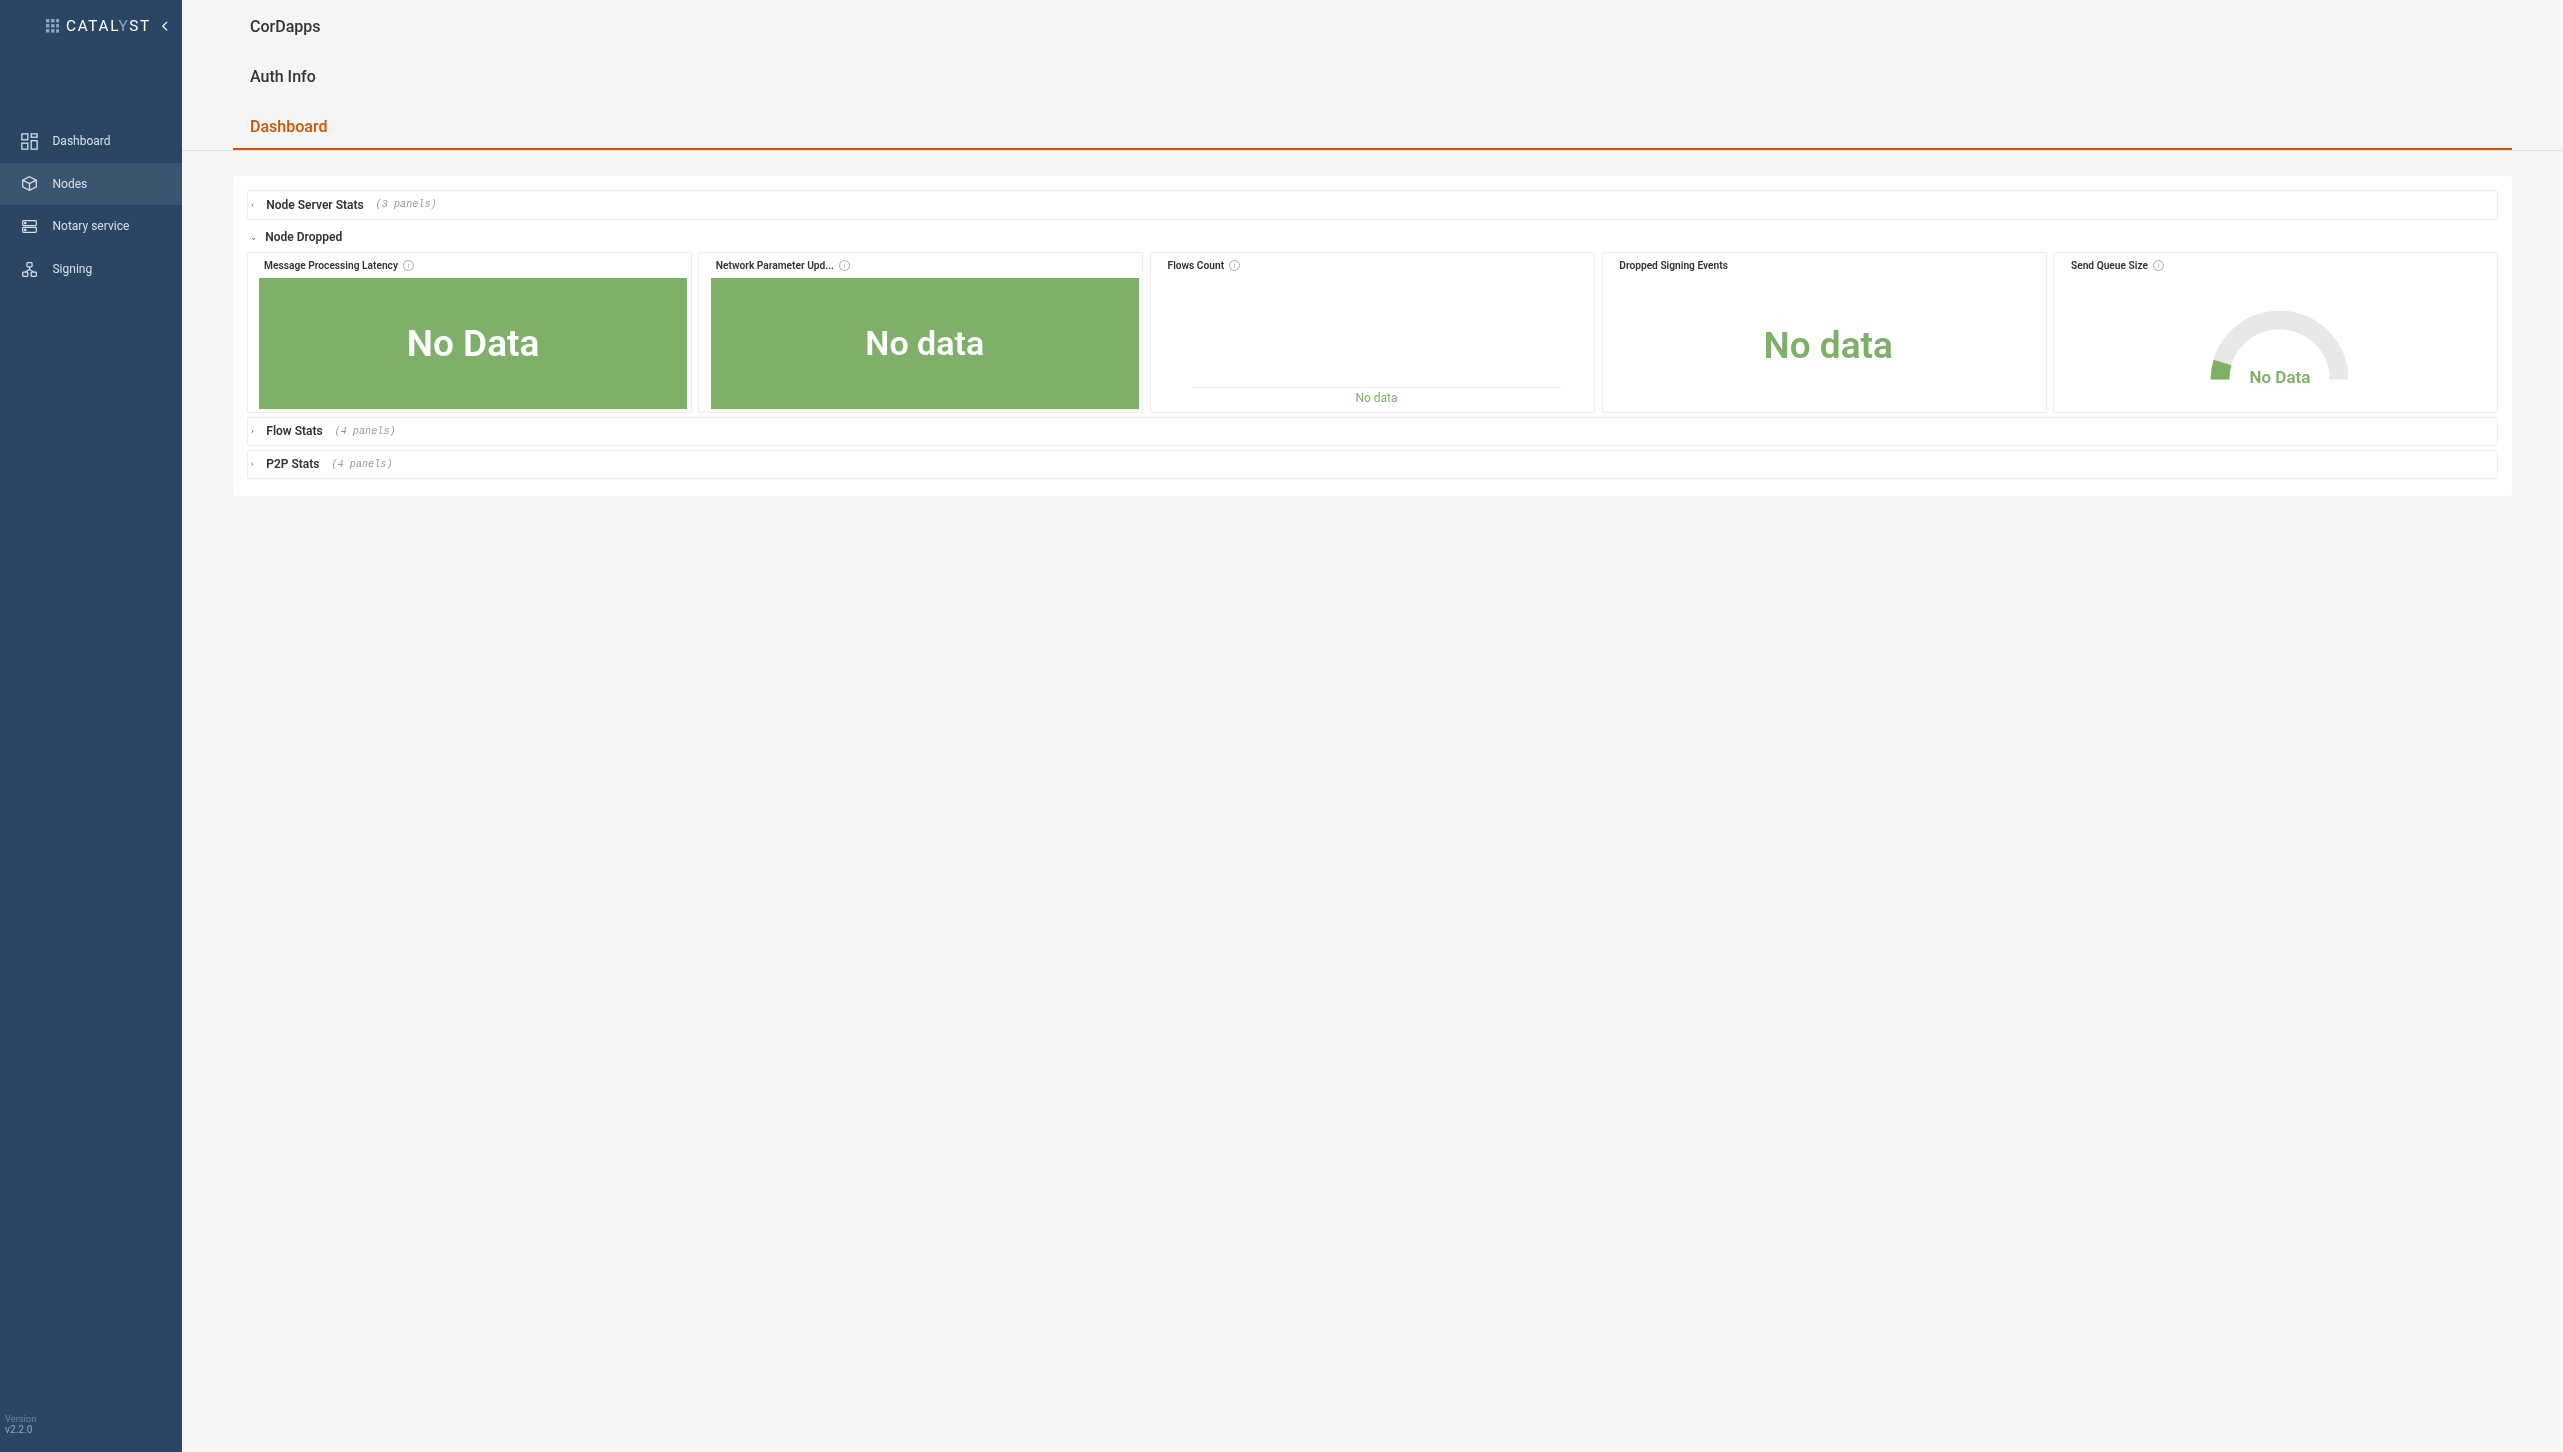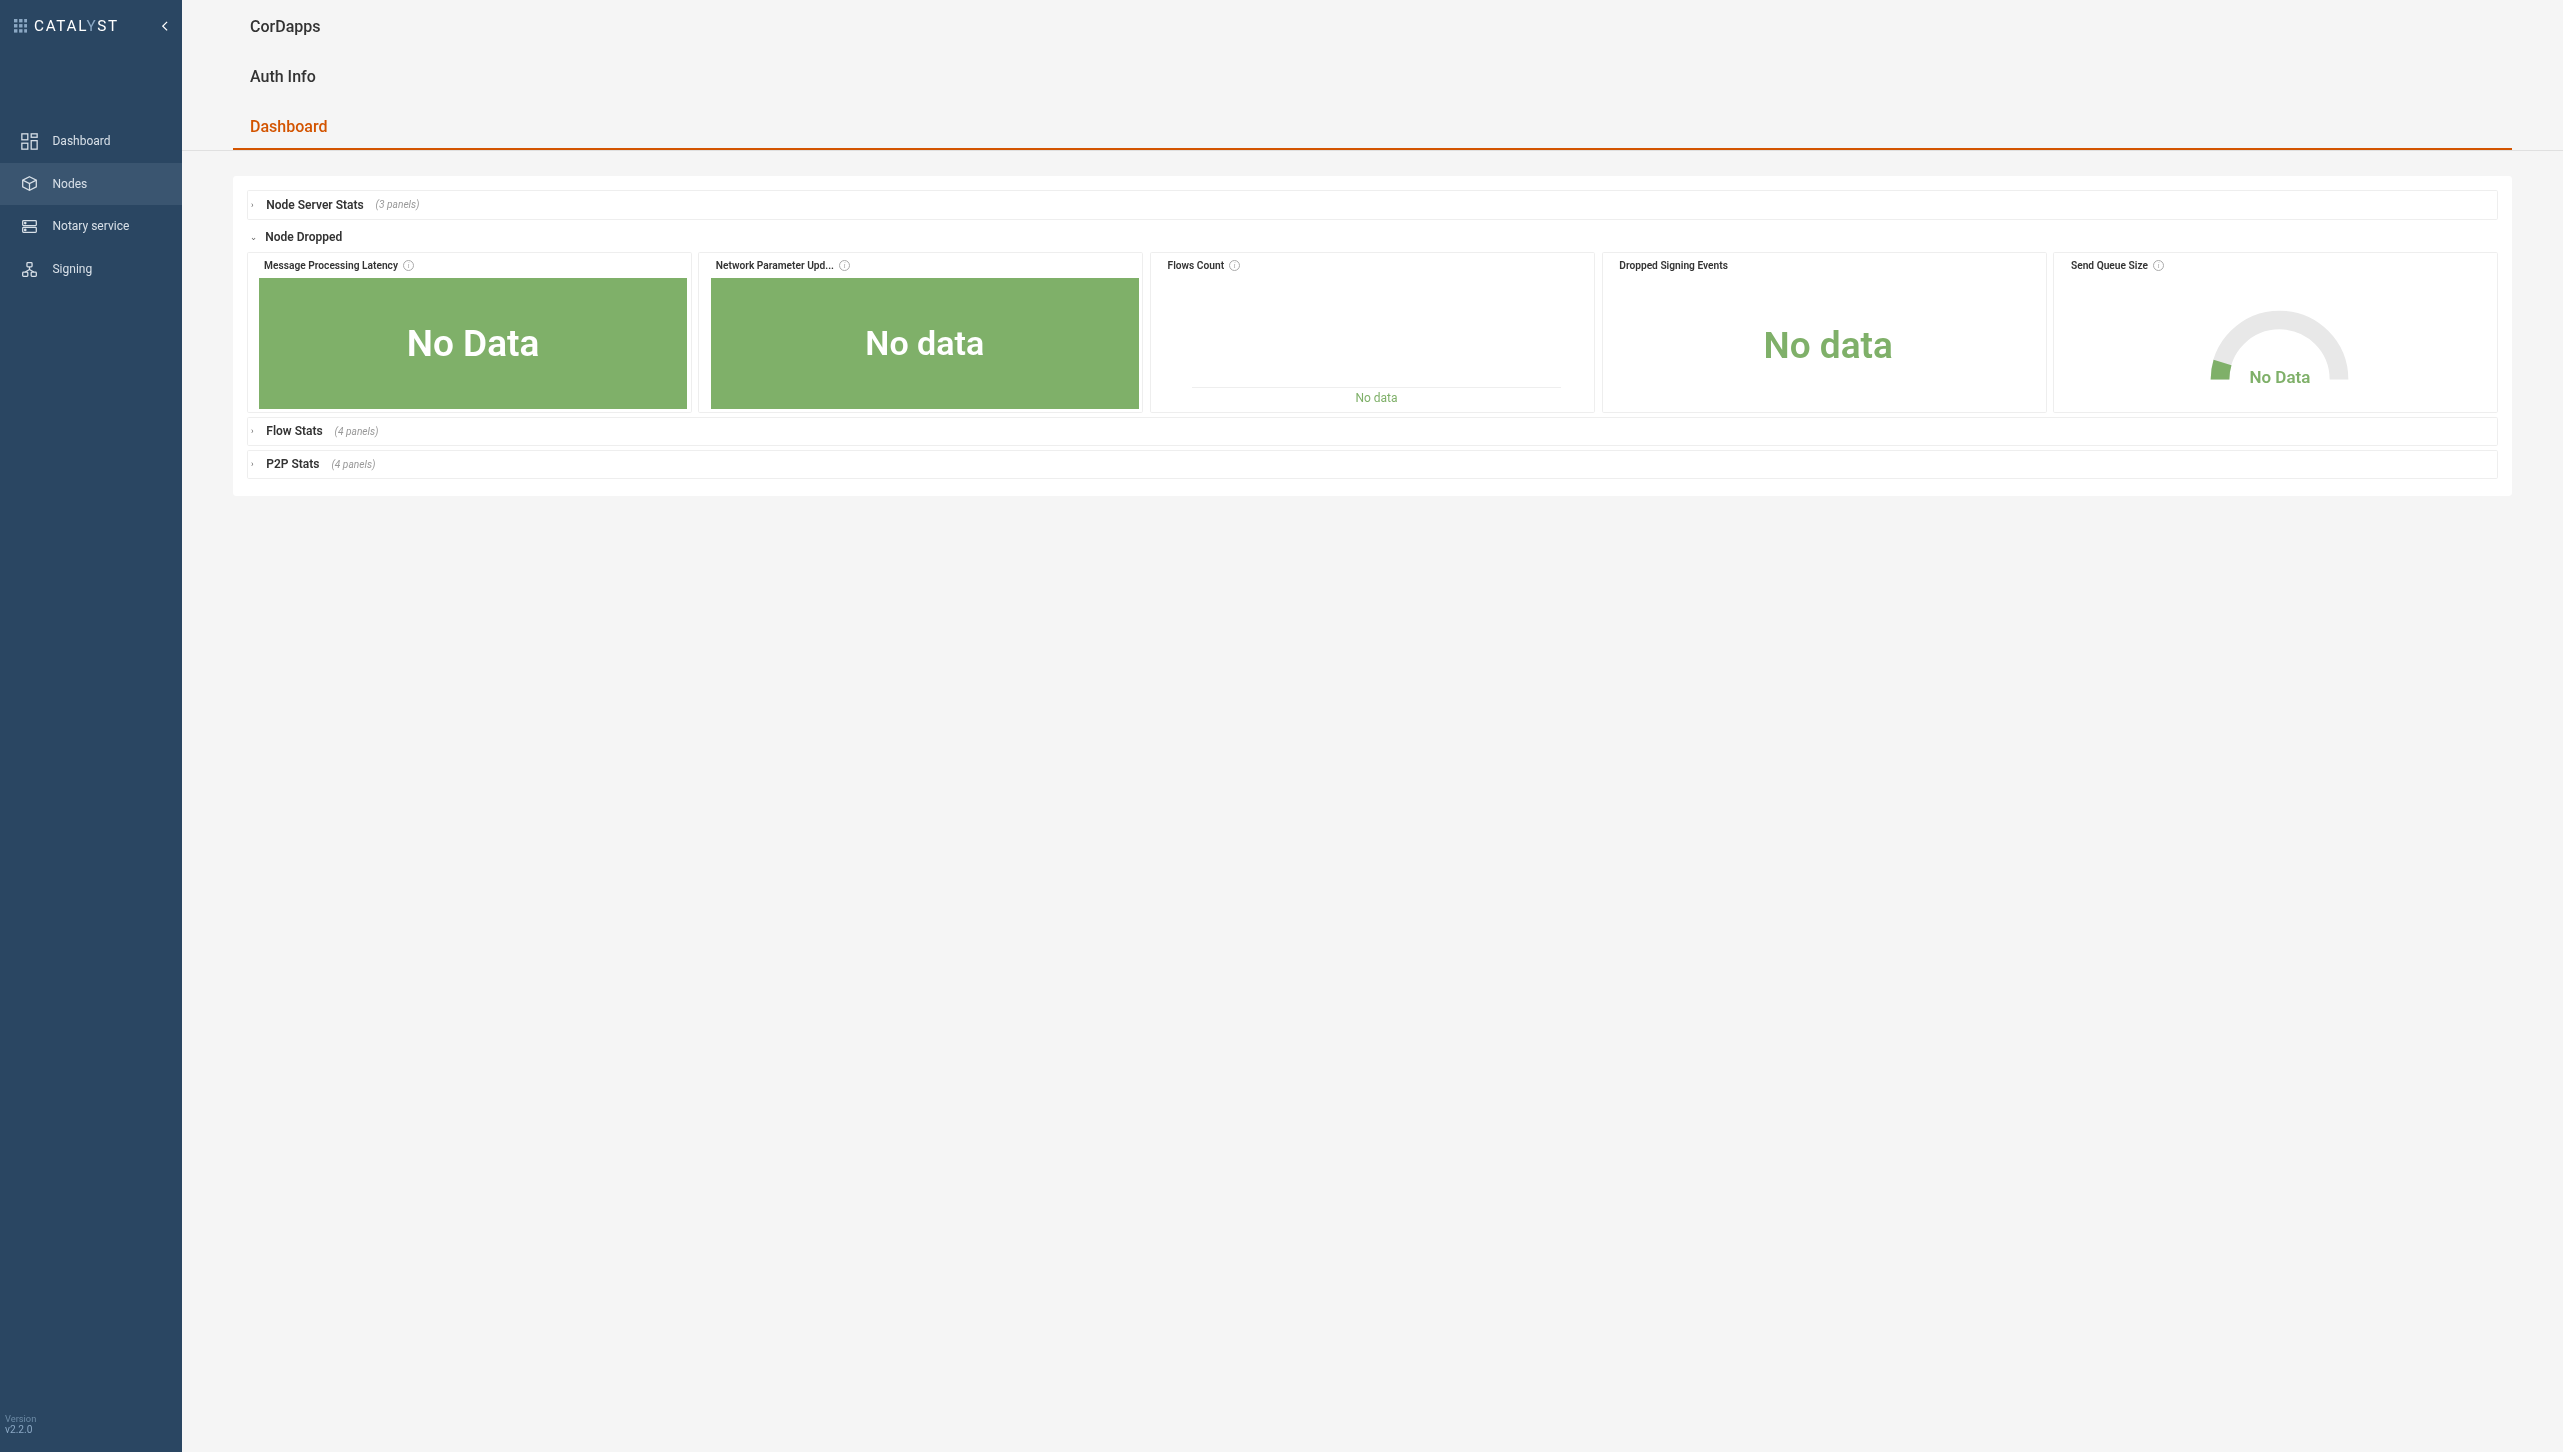--- a/index.html
+++ b/index.html
@@ -16,20 +16,21 @@
       color: #fff;
       display: flex;
       flex-direction: column;
       flex-shrink: 0;
     }
     .sidebar-header {
       display: flex;
       align-items: center;
       padding: 17px 13.6px;
       gap: 6.8px;
+      margin-left: 32px;
     }
     .logo-icon {
       display: flex;
       align-items: center;
       color: #8ba8c4;
     }
     .logo-text {
       font-size: 15.3px;
       letter-spacing: 1.7px;
       font-weight: 400;
@@ -124,20 +125,21 @@
     .section-title {
       font-size: 12px;
       font-weight: 600;
       color: #333;
     }
     .section-meta {
       font-size: 10.2px;
       font-style: italic;
       color: #999;
       margin-left: 5.1px;
+      font-family: Liberation Mono, monospace;
     }
     .panels-grid {
       display: grid;
       grid-template-columns: repeat(5, 1fr);
       gap: 6.8px;
       margin-bottom: 3.4px;
     }
     .panel {
       border: 0.8px solid #eee;
       border-radius: 1.7px;

